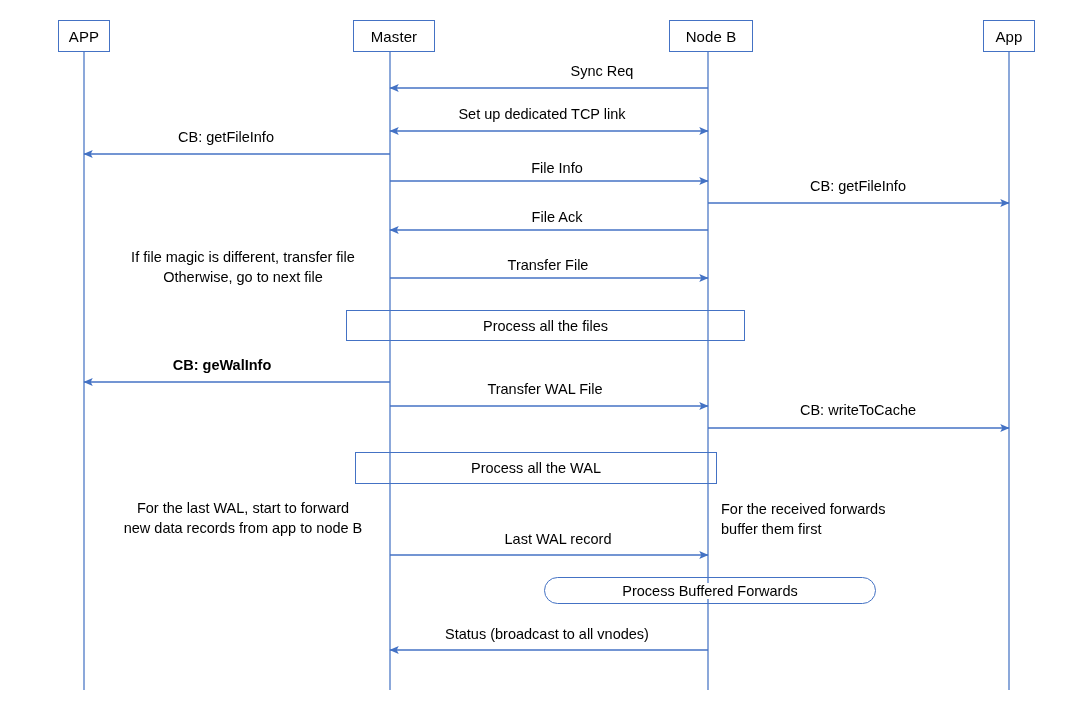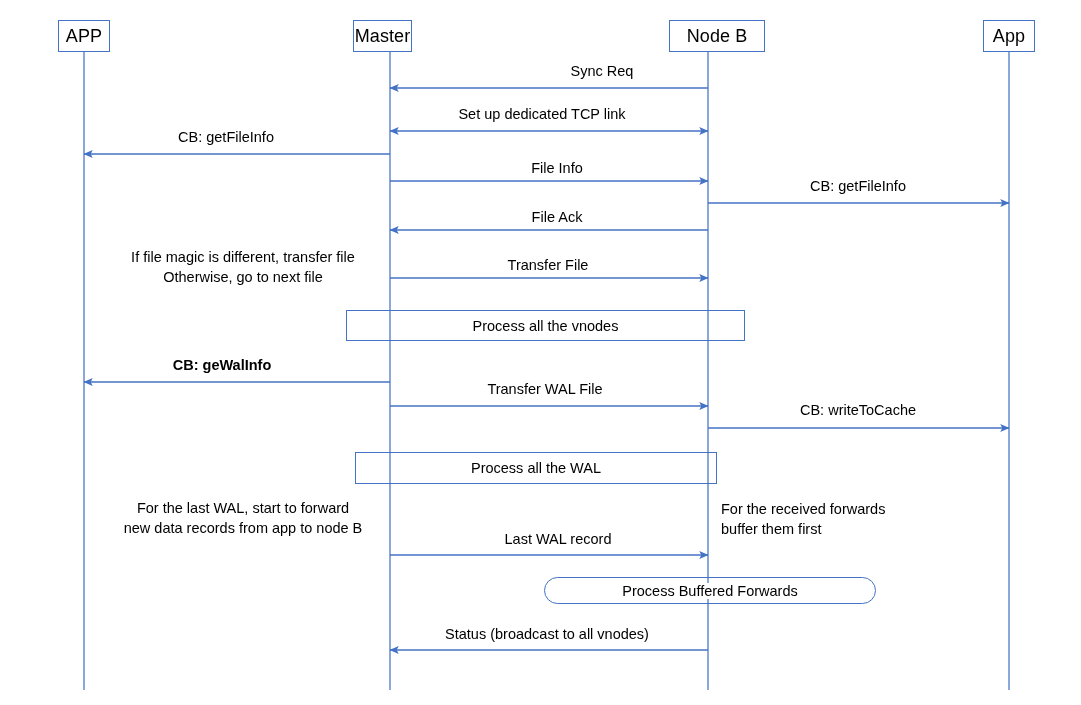--- a/index.html
+++ b/index.html
@@ -27,21 +27,21 @@
   }
   .actor-box {
     position: absolute;
     box-sizing: border-box;
     border: 1.6px solid #4472c4;
     background: #ffffff;
     display: flex;
     align-items: center;
     justify-content: center;
     color: #000000;
-    font-size: 18px;
+    font-size: 15px;
     line-height: 1;
     letter-spacing: 0.1px;
   }
   .frag-box {
     position: absolute;
     box-sizing: border-box;
     border: 1.8px solid #4472c4;
     background: transparent;
     display: flex;
     align-items: center;
@@ -105,33 +105,33 @@
         <line x1="390" y1="406" x2="708" y2="406" stroke="#4472c4" stroke-width="1.5" marker-end="url(#arrow-end)"></line>
         <line x1="708" y1="428" x2="1009" y2="428" stroke="#4472c4" stroke-width="1.5" marker-end="url(#arrow-end)"></line>
         <line x1="390" y1="555" x2="708" y2="555" stroke="#4472c4" stroke-width="1.5" marker-end="url(#arrow-end)"></line>
         <line x1="708" y1="650" x2="390" y2="650" stroke="#4472c4" stroke-width="1.5" marker-end="url(#arrow-end)"></line>
       </g>
   </svg>
   <div id="actors">
       <div class="actor-box" style="left: 58px; top: 20px; width: 52px; height: 32px;">
         <span>APP</span>
       </div>
-      <div class="actor-box" style="left: 353px; top: 20px; width: 59px; height: 32px;">
+      <div class="actor-box" style="left: 353px; top: 20px; width: 82px; height: 32px;">
         <span>Master</span>
       </div>
-      <div class="actor-box" style="left: 669px; top: 20px; width: 96px; height: 32px;">
+      <div class="actor-box" style="left: 669px; top: 20px; width: 84px; height: 32px;">
         <span>Node B</span>
       </div>
       <div class="actor-box" style="left: 983px; top: 20px; width: 52px; height: 32px;">
         <span>App</span>
       </div>
     </div>
   <div id="fragments">
       <div class="frag-box" style="left: 346px; top: 310px; width: 399px; height: 31px;">
-        <span>Process all the vnodes</span>
+        <span>Process all the files</span>
       </div>
       <div class="frag-box" style="left: 355px; top: 452px; width: 362px; height: 32px;">
         <span>Process all the WAL</span>
       </div>
       <div class="frag-box" style="left: 544px; top: 577px; width: 332px; height: 27px; border-radius: 14px;">
         <span>Process Buffered Forwards</span>
       </div>
     </div>
   <div id="labels">
       <div class="msg-label" style="left: 558px; top: 63px; margin-left: 44px;">Sync Req</div>

